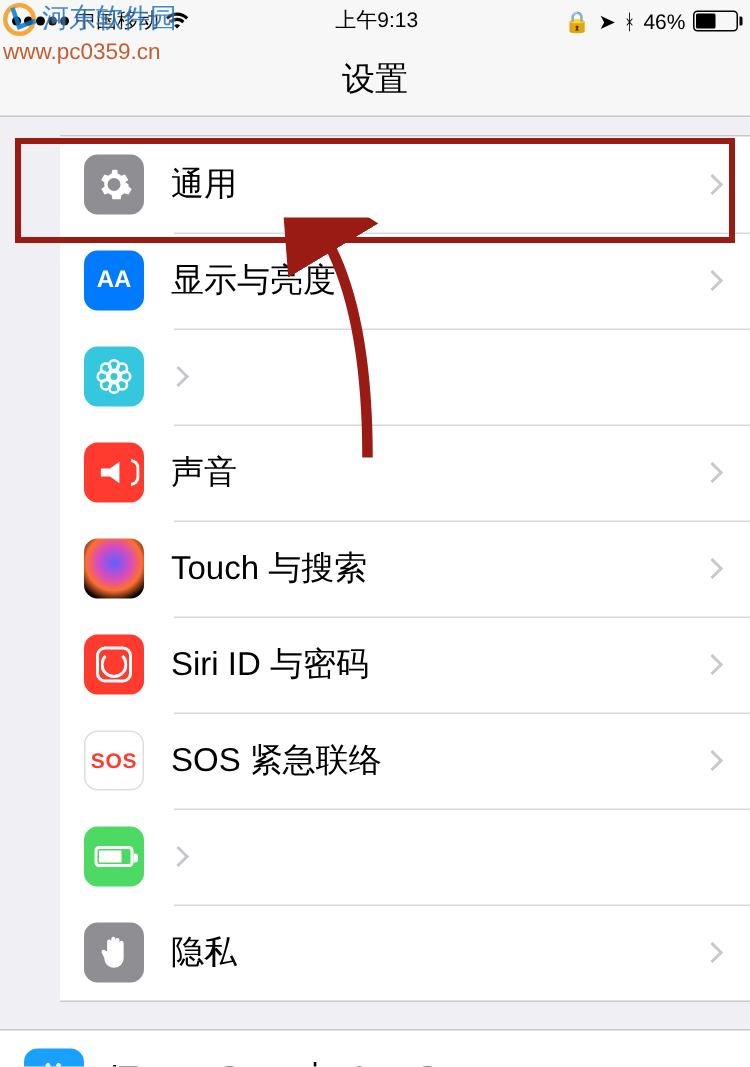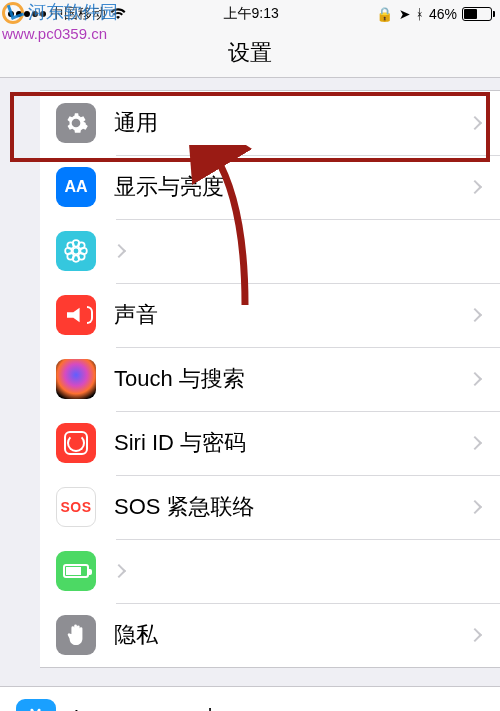--- a/index.html
+++ b/index.html
@@ -80,21 +80,21 @@
     position:absolute; left:125px; top:145px; z-index:51; pointer-events:none;
   }
   .watermark{
     position:absolute; top:2px; left:2px; z-index:60;
     font-size:18px; color:#1d75c7; opacity:0.85;
     font-family: "Microsoft YaHei", sans-serif;
     line-height:1.05;
     text-shadow:0 0 2px #fff;
     pointer-events:none;
   }
-  .watermark .url{ color:#a21caf; font-size:15px;}
+  .watermark .url{ color:#c2410c; font-size:15px;}
   .wm-logo{
     display:inline-block; width:22px; height:22px;
     border:3px solid #f59a1d; border-radius:50%;
     margin-right:4px; vertical-align:middle;
     position:relative;
   }
   .wm-logo::after{
     content:''; position:absolute; left:4px; top:-2px;
     width:10px; height:12px;
     border-left:3px solid #0a7acb; border-bottom:3px solid #0a7acb;

